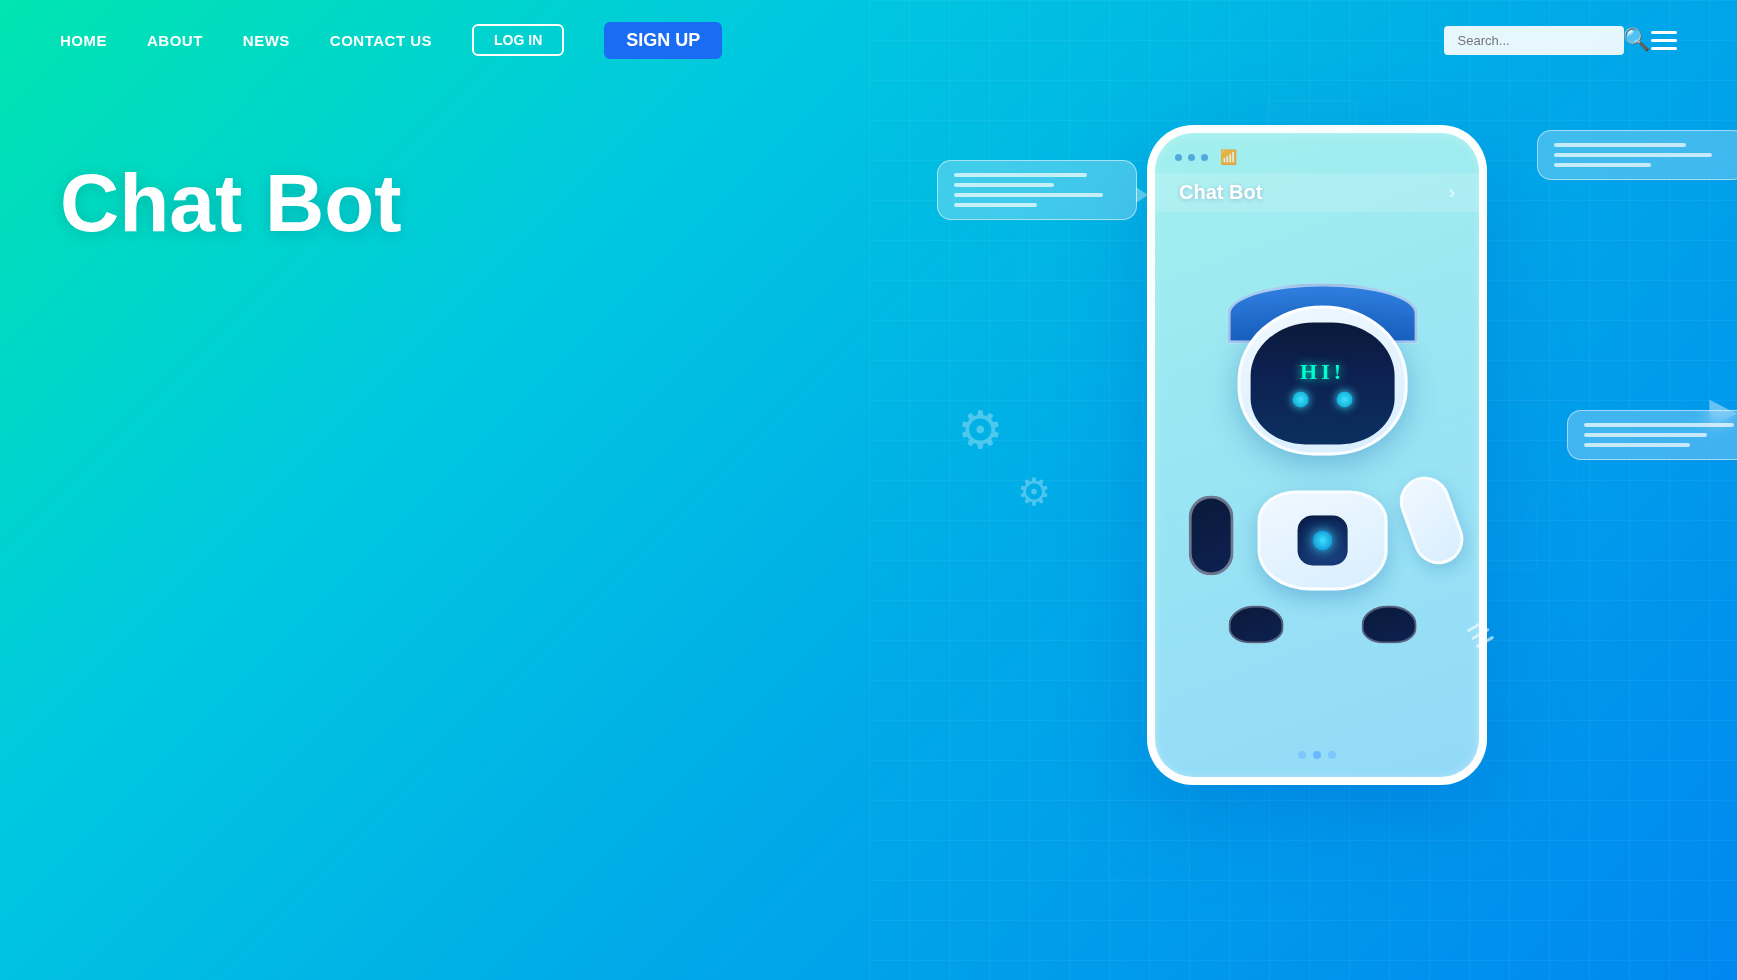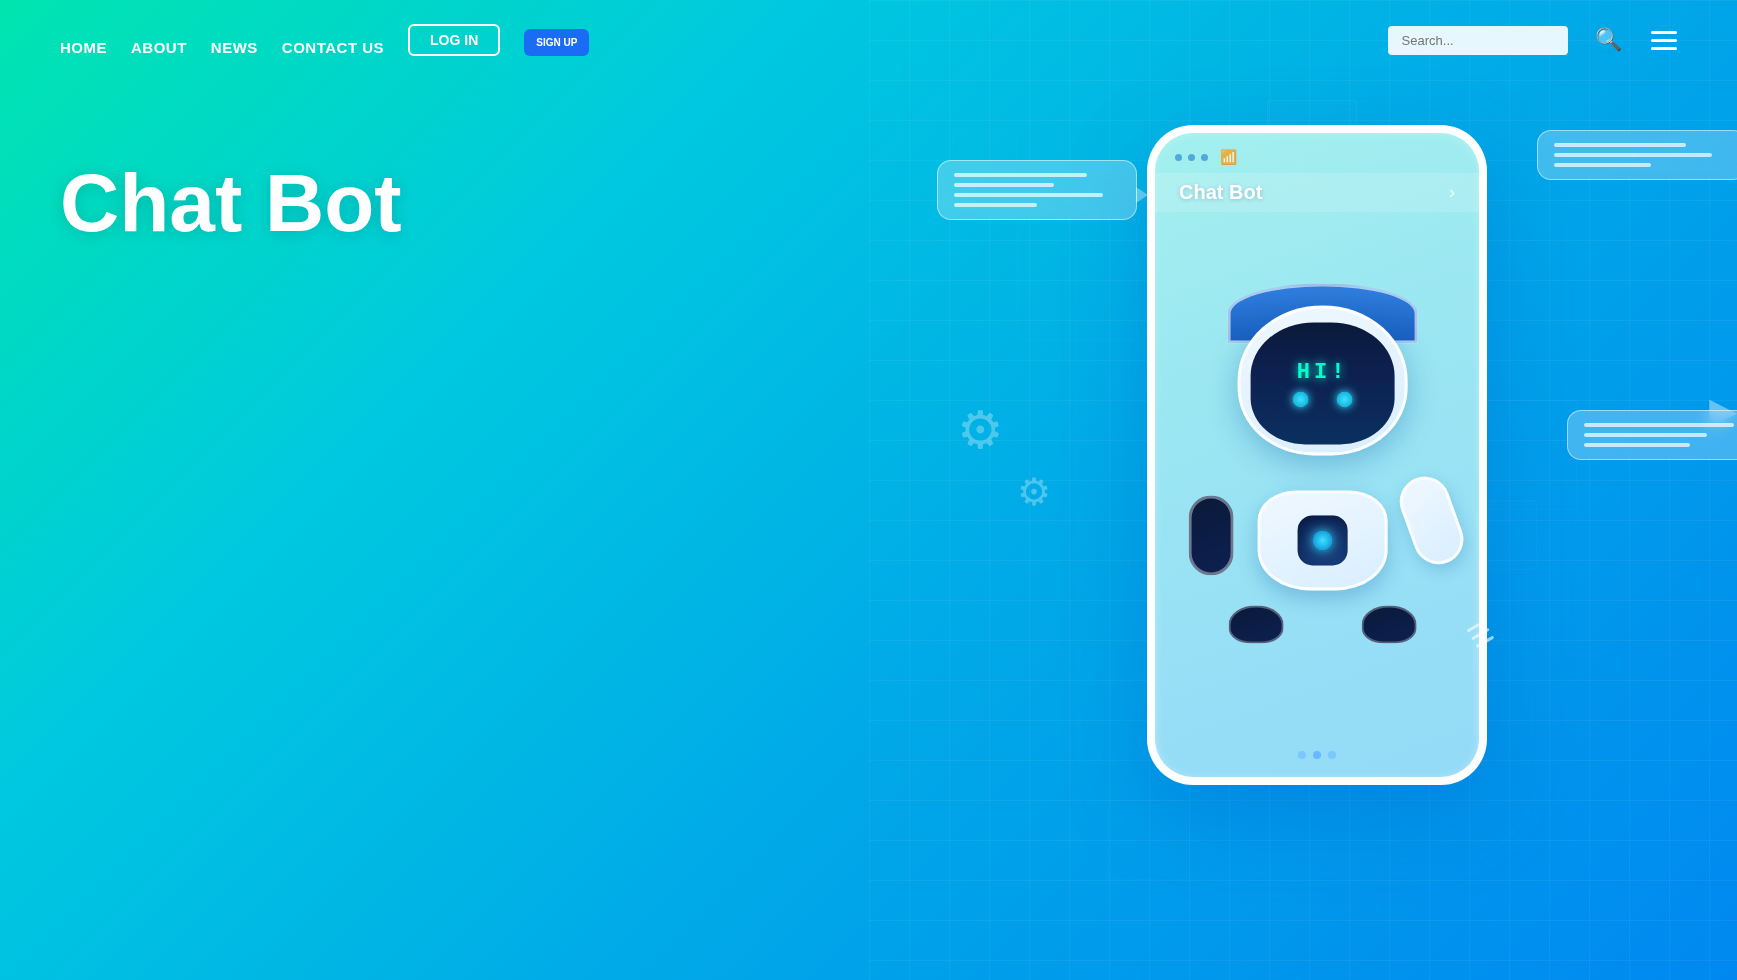--- a/index.html
+++ b/index.html
@@ -46,22 +46,22 @@
       position: absolute;
       top: 0; left: 0; right: 0;
       height: 80px;
       display: flex;
       align-items: center;
       padding: 0 60px;
       z-index: 10;
     }
     .nav-links {
       display: flex;
-      align-items: flex-end;
-      gap: 24px;
+      align-items: center;
+      gap: 40px;
       flex: 1;
     }
     .nav-link {
       color: white;
       font-size: 15px;
       font-weight: 600;
       letter-spacing: 0.5px;
       cursor: pointer;
       text-transform: uppercase;
     }
@@ -72,30 +72,30 @@
       padding: 6px 20px;
       font-size: 14px;
       font-weight: 600;
       cursor: pointer;
       background: transparent;
     }
     .nav-btn-signup {
       color: white;
       border: none;
       border-radius: 6px;
-      padding: 8px 12px;
-      font-size: 10px;
+      padding: 8px 22px;
+      font-size: 18px;
       font-weight: 700;
       cursor: pointer;
       background: #1a6cf5;
     }
     .nav-right {
       display: flex;
       align-items: center;
-      gap: 28px;
+      gap: 0;
       padding-left: 40px;
     }
     .search-box {
       background: rgba(255,255,255,0.9);
       border-radius: 4px;
       padding: 7px 14px;
       width: 180px;
       font-size: 13px;
       color: #333;
       border: none;
@@ -270,21 +270,21 @@
       flex-direction: column;
       align-items: center;
       justify-content: center;
       gap: 6px;
     }
     .robot-hi-text {
       font-size: 22px;
       font-weight: 900;
       color: #00ffcc;
       letter-spacing: 4px;
-      font-family: Liberation Mono, monospace;
+      font-family: Liberation Serif, serif;
       text-shadow: 0 0 10px #00ffcc;
     }
     .robot-eyes {
       display: flex;
       gap: 28px;
     }
     .robot-eye {
       width: 16px; height: 16px;
       border-radius: 50%;
       background: radial-gradient(circle, #40e0ff 0%, #00a0cc 100%);

